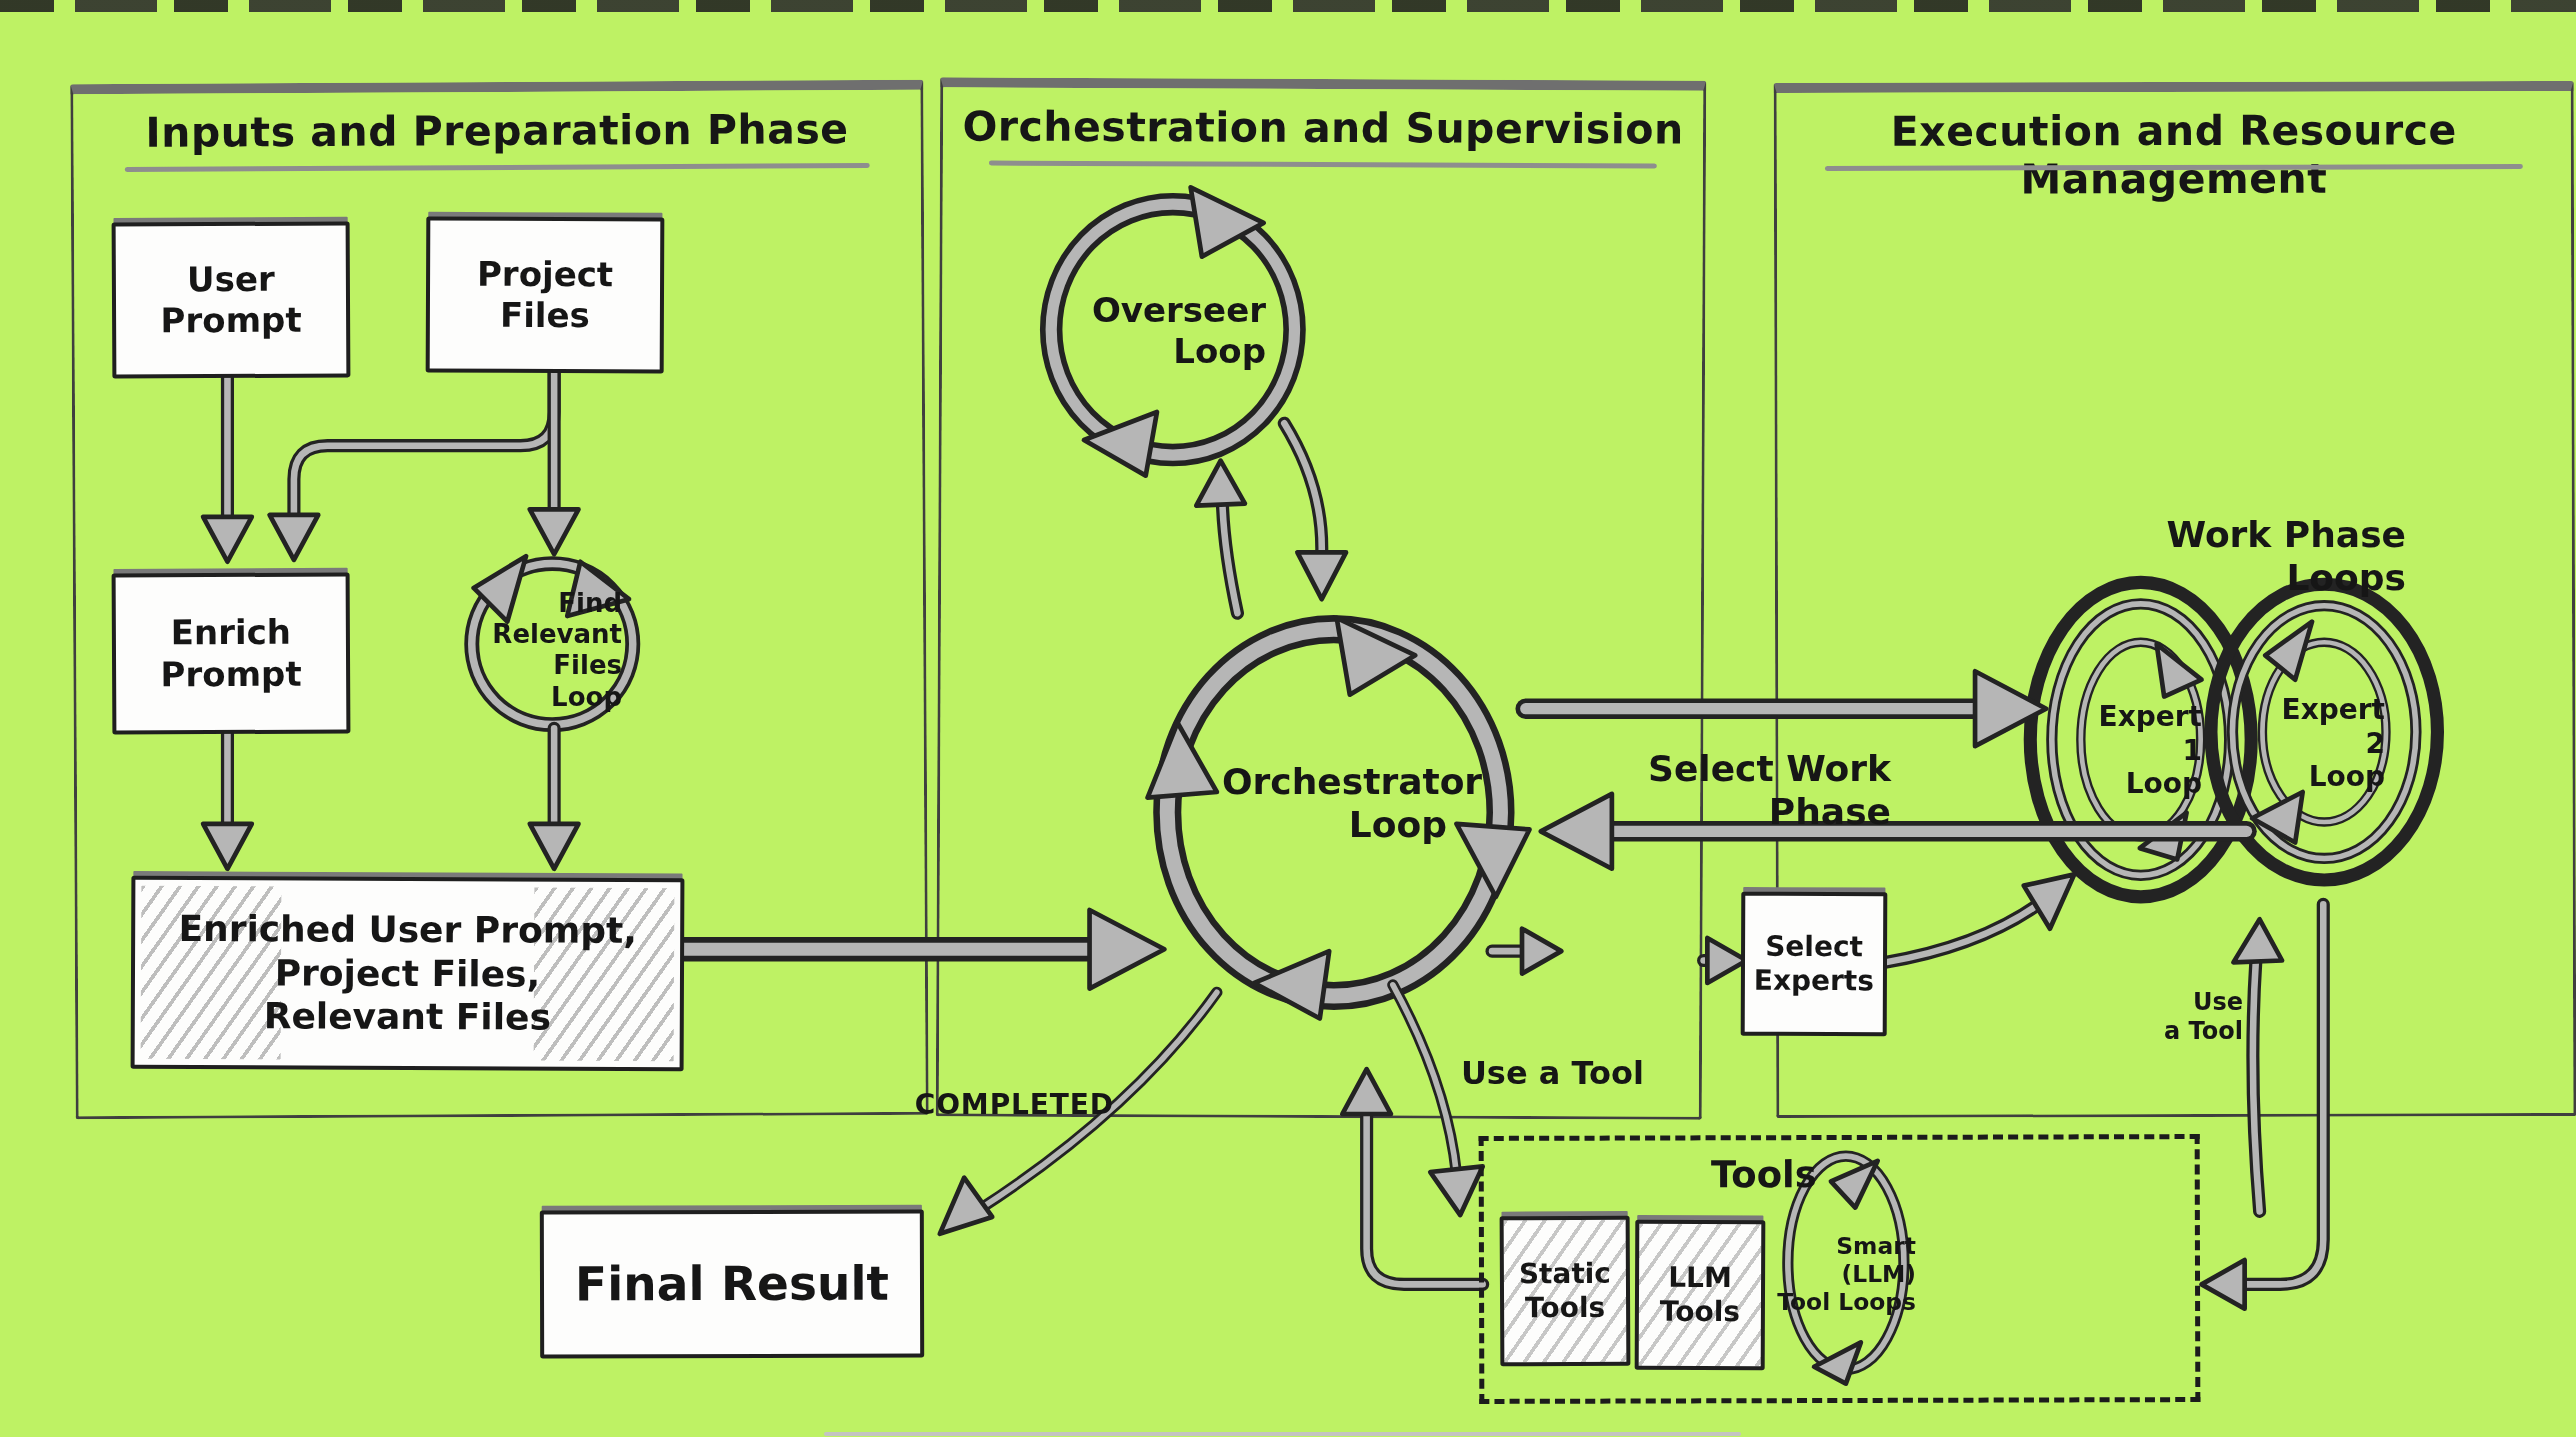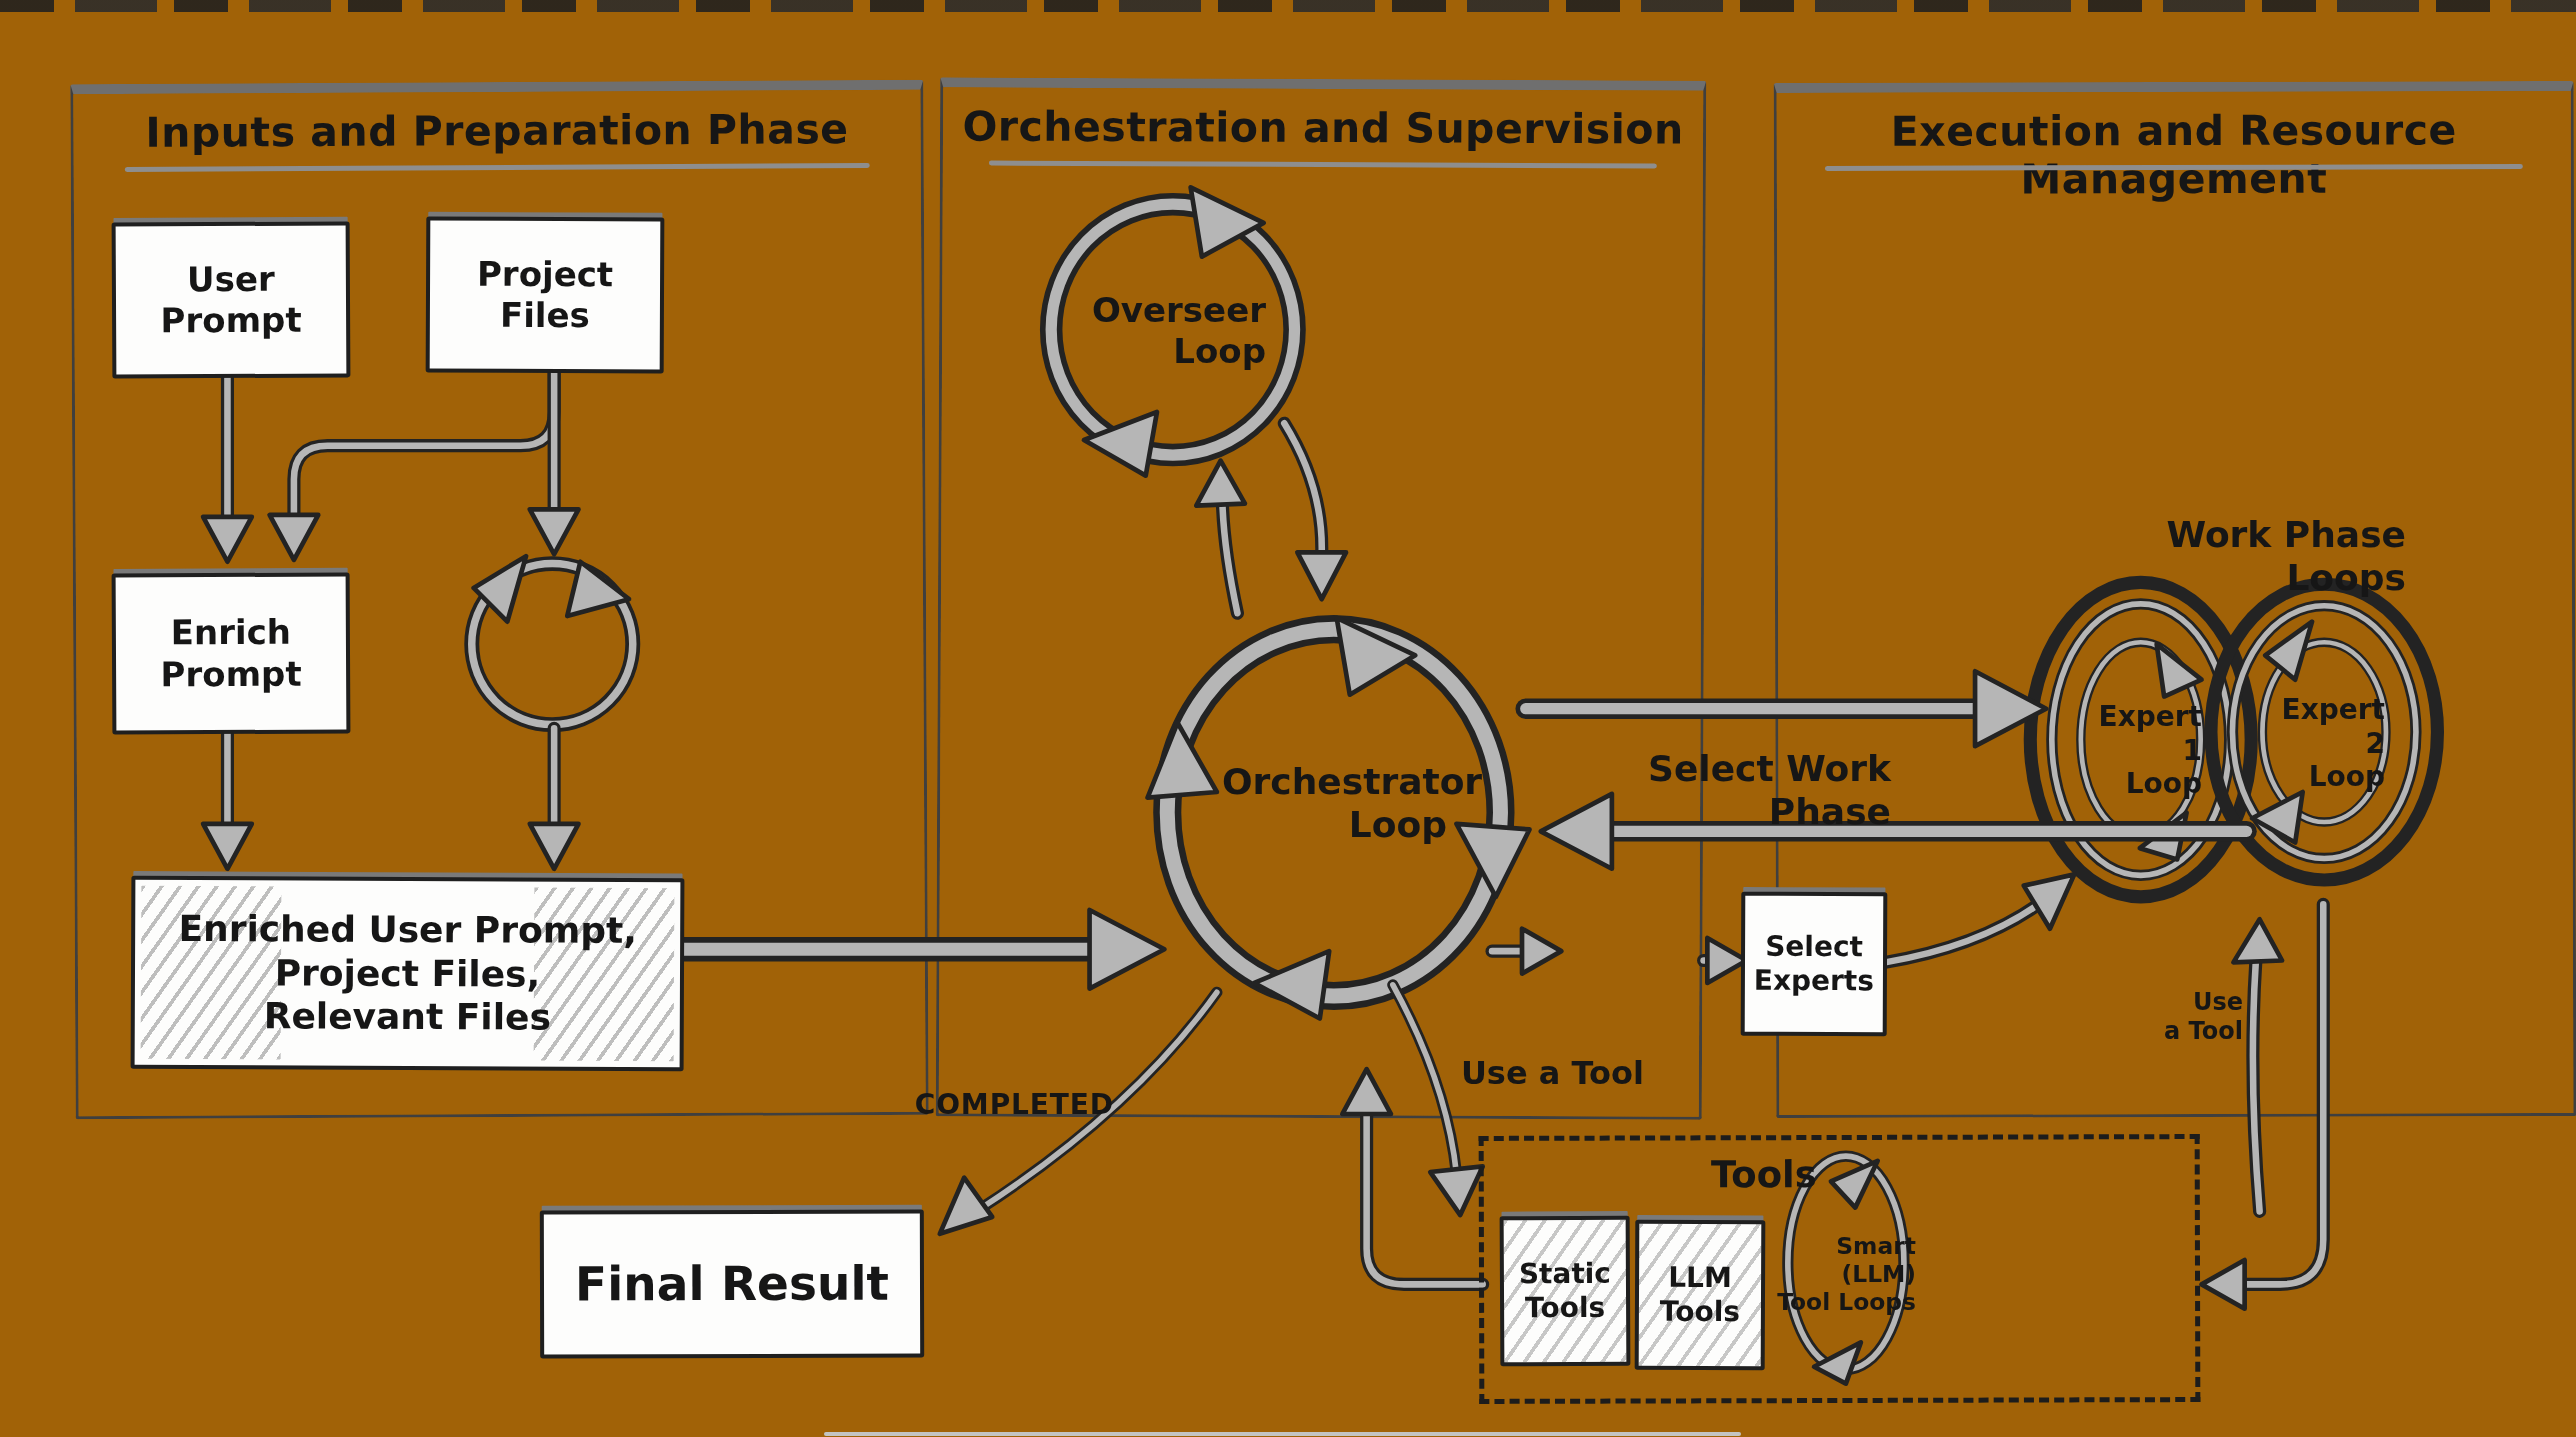--- a/index.html
+++ b/index.html
@@ -1,16 +1,16 @@
 <!DOCTYPE html>
 <html style="font-size:15px"><head>
 <meta charset="utf-8">
 <style>
   html,body{margin:0;padding:0;background:#e9e9e7;}
-  .stage{position:relative;width:2576px;height:1438px;background:#a16207;overflow:hidden;
+  .stage{position:relative;width:2576px;height:1438px;background:#bef264;overflow:hidden;
          font-family:"DejaVu Sans","Liberation Sans",sans-serif;color:#161616;}
   .edge-strip{position:absolute;left:0;top:0;width:100%;height:12px;opacity:.88;
     background:repeating-linear-gradient(90deg,#1f1f1f 0 54px,rgba(0,0,0,0) 54px 75px,#2b2b2b 75px 157px,rgba(0,0,0,0) 157px 174px);}
   .bottom-strip{position:absolute;left:824px;bottom:1.9px;width:917px;height:3.7px;background:#c4c4c2;border-radius:1.9px;}
 
   .panel{position:absolute;border:3.7px solid #3f3f3f;border-top:10.3px solid #6f6f6f;border-radius:2.8px;z-index:1;}
   .panel-title{position:absolute;top:15px;left:0;right:0;text-align:center;font-weight:700;font-size:41px;letter-spacing:0.5px;}
   .panel-underline{position:absolute;top:73px;left:6%;width:88%;height:4.7px;background:#8e8e8e;border-radius:2.8px;}
 
   svg.art{position:absolute;left:0;top:0;z-index:2;}
@@ -246,20 +246,23 @@
   </div>
   <div class="node hatch r2" style="left:1635px;top:1220px;width:122px;height:142px;font-size:28px;">
     <div class="label">LLM
 Tools</div>
   </div>
 
   <div class="flabel" style="left:1079px;top:290px;width:187px;font-size:34px;">Overseer
 Loop</div>
   <div class="flabel" style="left:1222px;top:760px;width:225px;font-size:36px;">Orchestrator
 Loop</div>
+  <div class="flabel" style="left:482px;top:588px;width:140px;font-size:26px;">Find
+Relevant
+Files Loop</div>
   <div class="flabel" style="left:2080px;top:700px;width:122px;font-size:28px;">Expert 1
 Loop</div>
   <div class="flabel" style="left:2263px;top:693px;width:122px;font-size:28px;">Expert 2
 Loop</div>
   <div class="flabel" style="left:1776px;top:1232px;width:140px;font-size:23.4px;">Smart (LLM)
 Tool Loops</div>
 
   <div class="flabel" style="left:1535px;top:747px;width:356px;font-size:36px;">Select Work Phase</div>
   <div class="flabel" style="left:2069px;top:513px;width:337px;font-size:36px;">Work Phase Loops</div>
   <div class="flabel" style="left:1438px;top:1054px;width:206px;font-size:32px;">Use a Tool</div>

